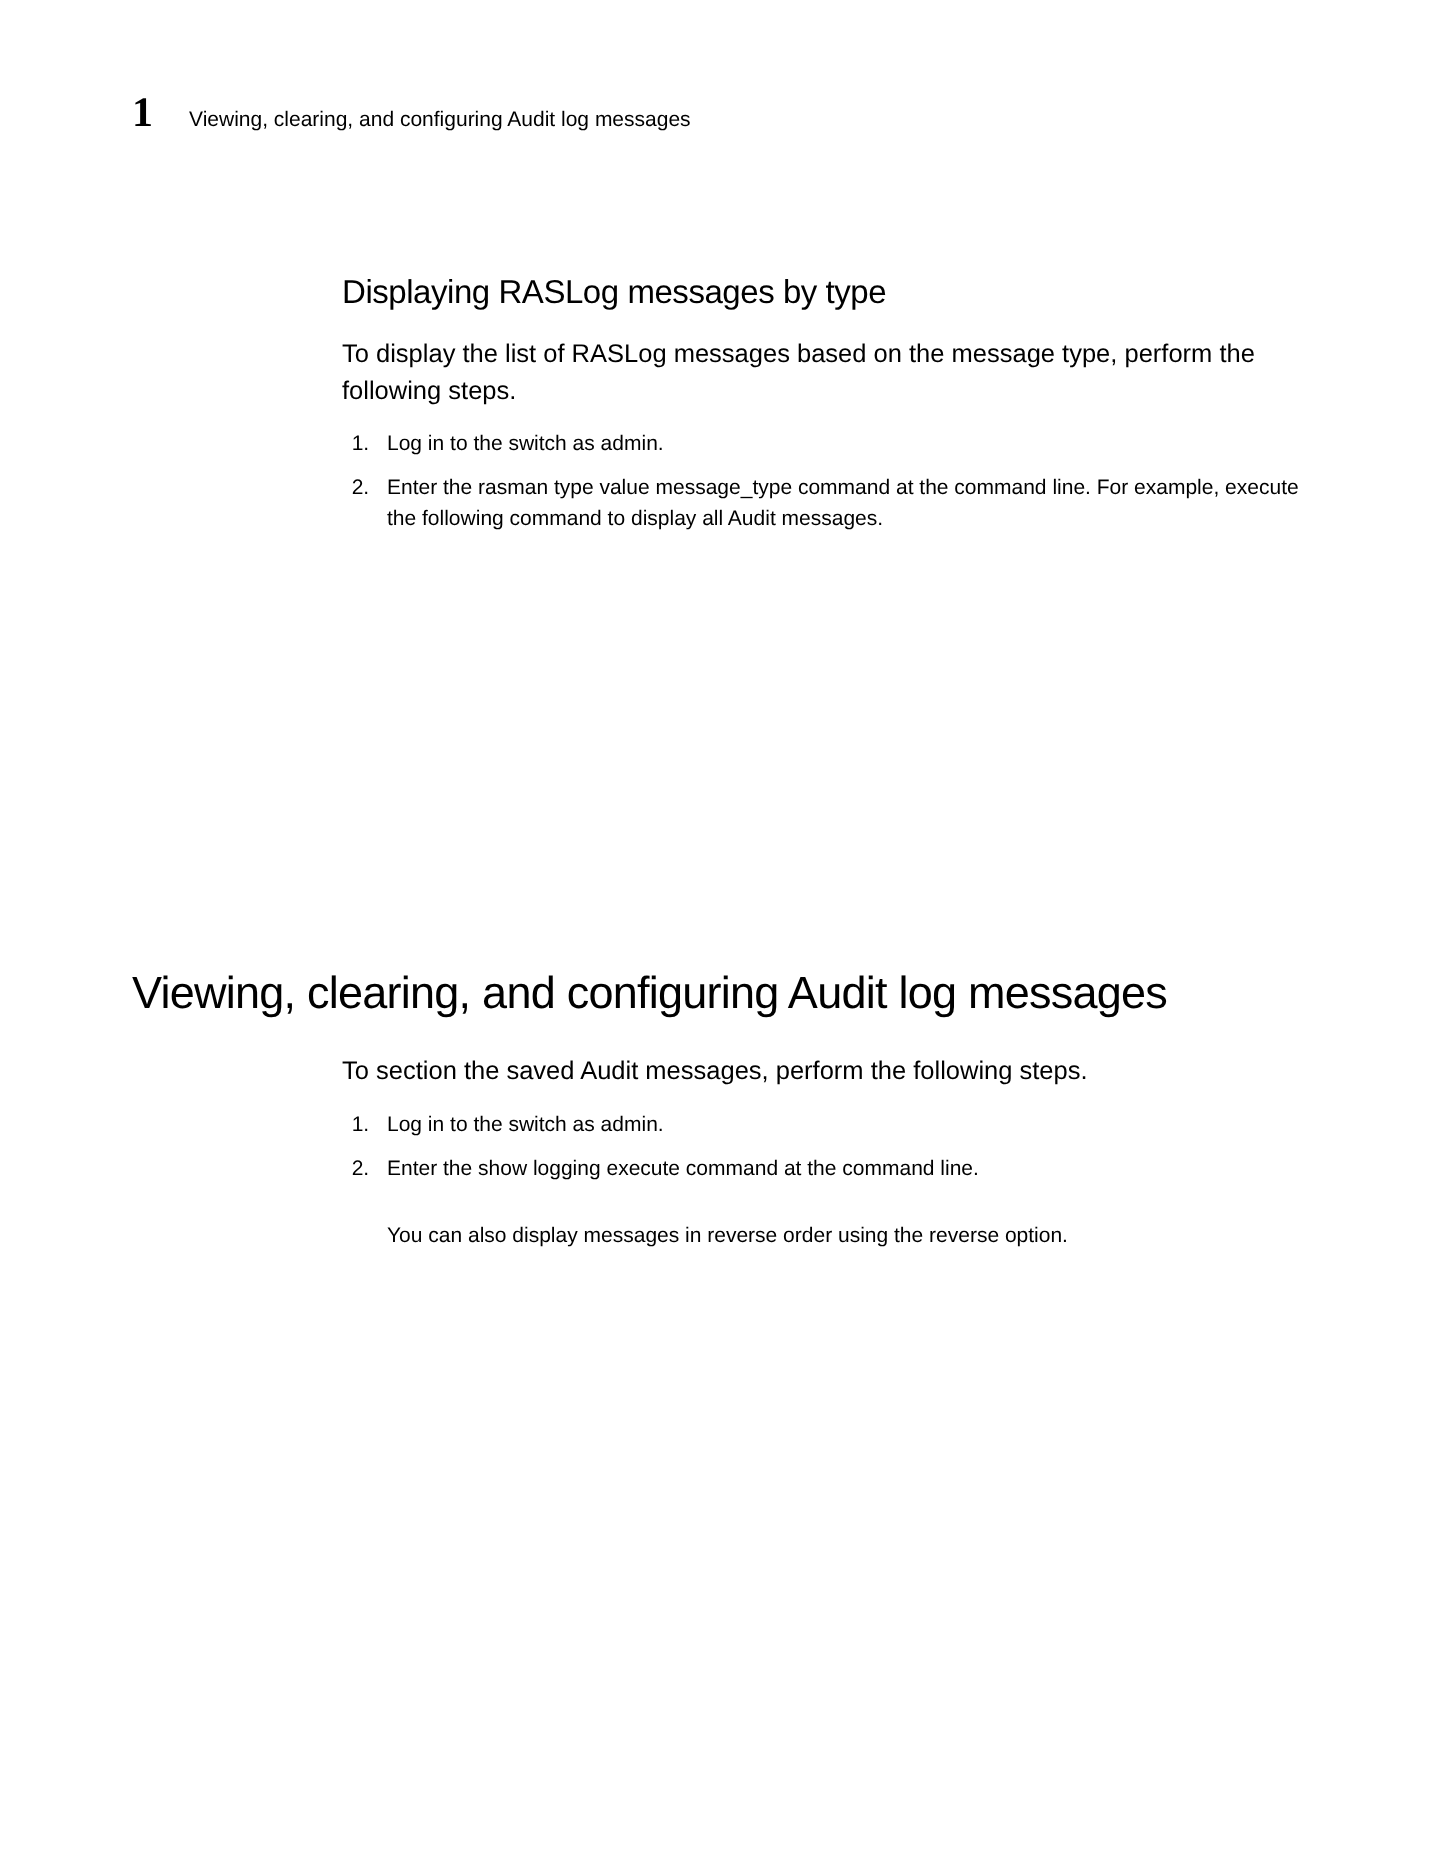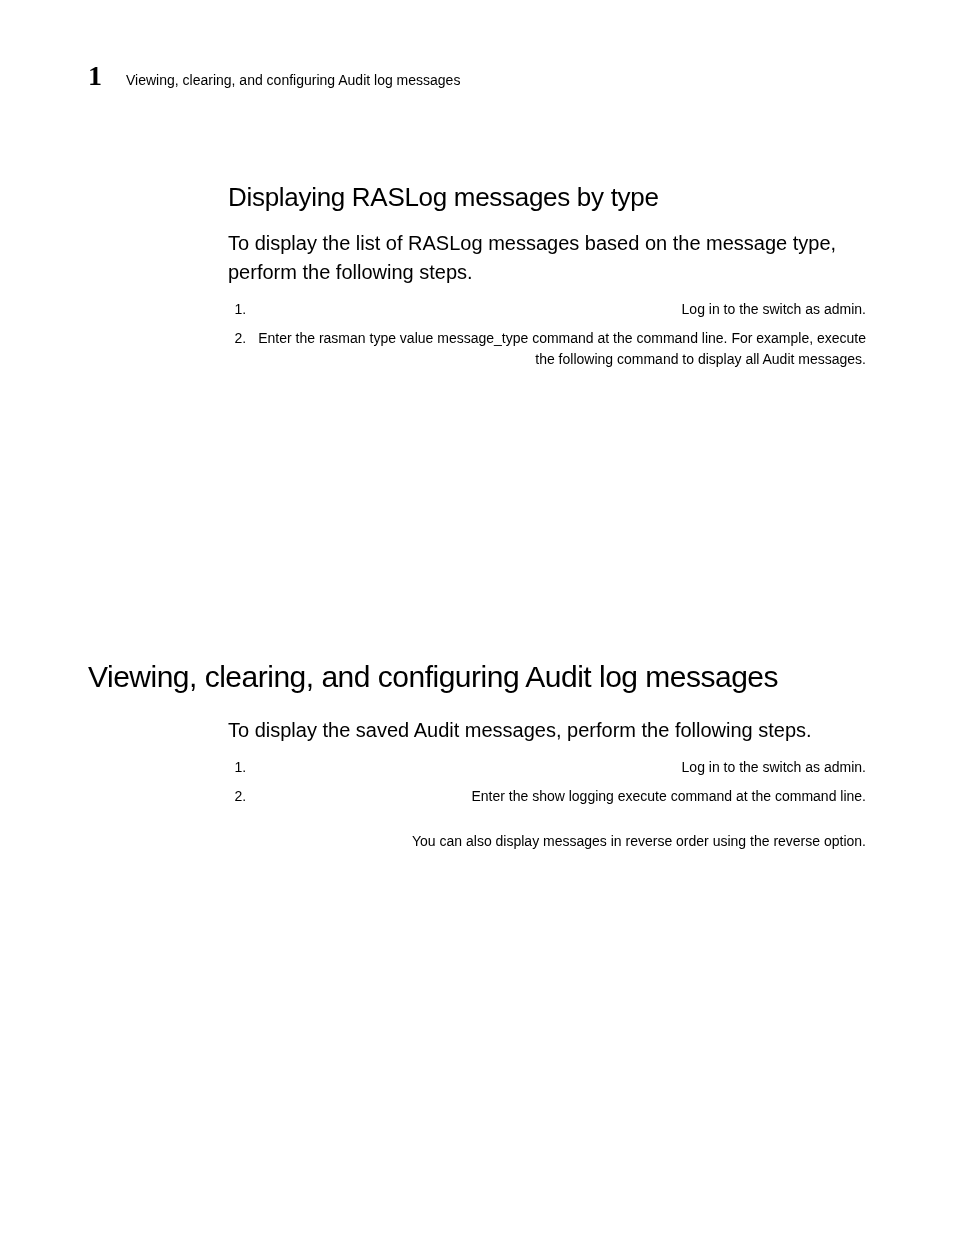--- a/index.html
+++ b/index.html
@@ -29,40 +29,39 @@
   }
   .header-title {
     font-size: 14px;
     color: #000;
   }
   .content-indent {
     margin-left: 140px;
   }
   .subheading {
     font-family: Arial, Helvetica, sans-serif;
-    font-size: 26px;
+    font-size: 22px;
     margin: 0 0 16px 0;
     font-weight: normal;
     letter-spacing: -0.3px;
   }
   .body-text {
-    font-size: 20px;
+    font-size: 17px;
     line-height: 1.45;
     margin: 12px 0 12px 0;
   }
   ol.steps {
     font-size: 14px;
     line-height: 1.5;
     padding-left: 22px;
     margin: 8px 0 0 0;
   }
   ol.steps li {
     padding-left: 8px;
     margin-bottom: 8px;
-    text-align: right;
   }
   .bold {
     font-weight: normal;
   }
   .italic {
   }
   .main-heading {
     font-family: Arial, Helvetica, sans-serif;
     font-size: 30px;
     margin: 0 0 22px 0;
@@ -95,21 +94,21 @@
       <li>Log in to the switch as admin.</li>
       <li>
         <span>Enter the </span><span class="bold">rasman type value</span><span class="italic"> message_type</span><span> command at the command line. For example, execute the following command to display all Audit messages.</span>
       </li>
     </ol>
   </div>
 
   <div class="section2">
     <h1 class="main-heading">Viewing, clearing, and configuring Audit log messages</h1>
     <div class="content-indent">
-      <p class="body-text">To display the saved Audit messages, perform the following steps.</p>
+      <p class="body-text">To section the saved Audit messages, perform the following steps.</p>
       <ol class="steps">
         <li>Log in to the switch as admin.</li>
         <li>
           <span>Enter the </span><span class="bold">show logging execute</span><span> command at the command line.</span>
           <div class="sub-note">
             <span>You can also display messages in reverse order using the </span><span class="bold">reverse</span><span> option.</span>
           </div>
         </li>
       </ol>
     </div>

